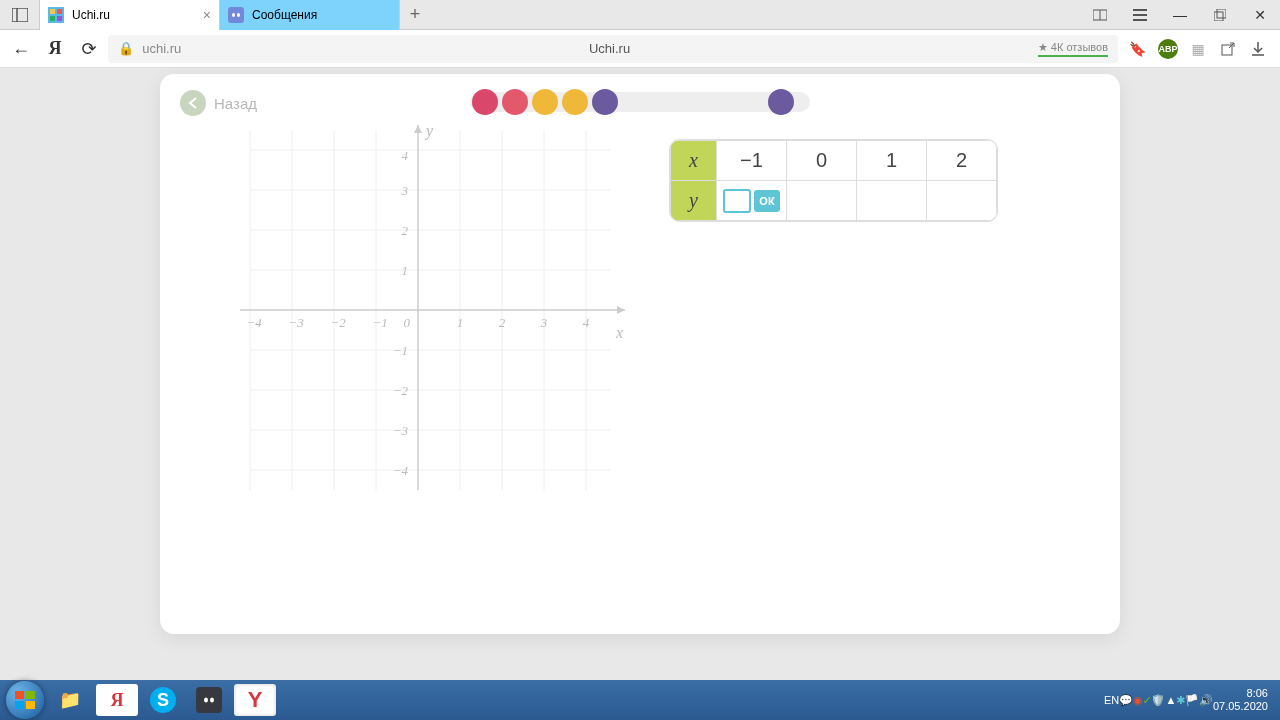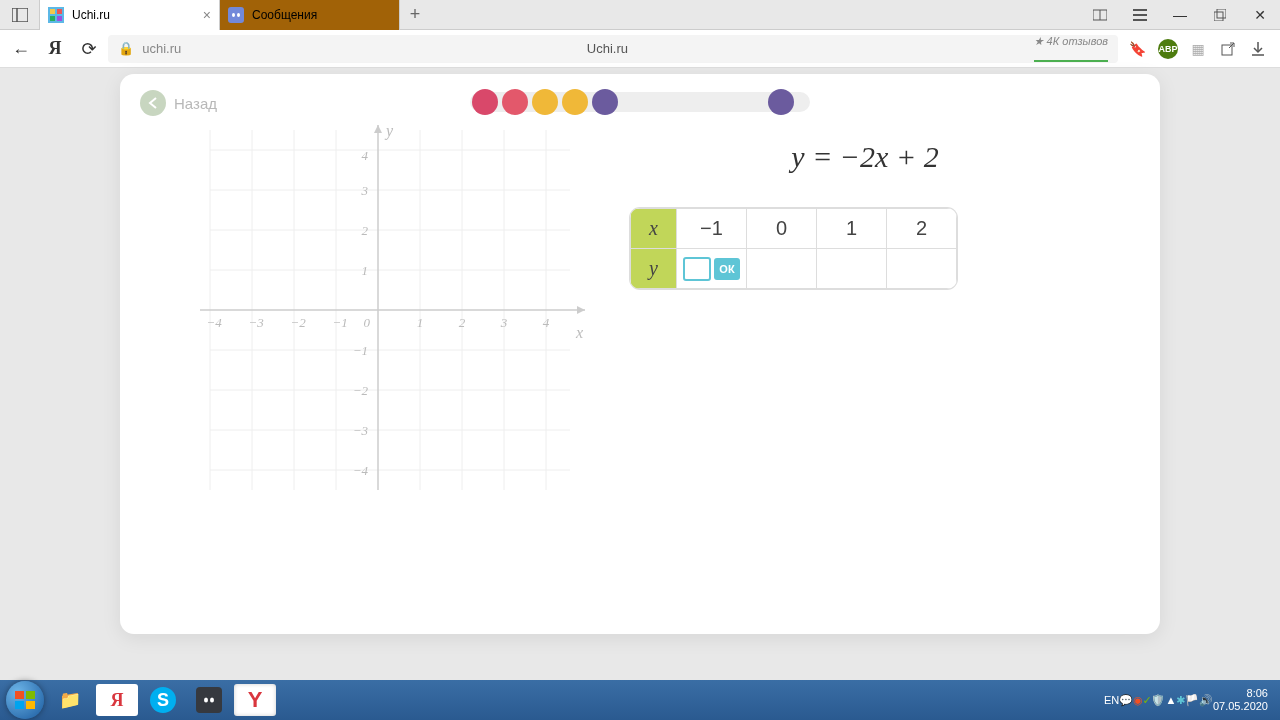--- a/index.html
+++ b/index.html
@@ -2,38 +2,38 @@
 <html><head>
 <meta charset="utf-8">
 <style>
 * { margin: 0; padding: 0; box-sizing: border-box; font-family: Arial, sans-serif; }
 body { width: 1280px; height: 720px; background: #e8e8e8; overflow: hidden; position: relative; }
 
 
 .titlebar { height: 30px; background: #e8e8e8; display: flex; align-items: center; border-bottom: 1px solid #ccc; }
 .sidebar-toggle { width: 40px; height: 30px; display: flex; align-items: center; justify-content: center; border-right: 1px solid #ccc; }
 .tab { background: #fff; height: 30px; padding: 0 8px; display: flex; align-items: center; gap: 8px; min-width: 180px; font-size: 12px; border-right: 1px solid #ccc; }
-.tab.inactive { background: #a16207; }
+.tab.inactive { background: #7dd3fc; }
 .tab .favicon { width: 16px; height: 16px; display: flex; align-items: center; justify-content: center; }
 .tab .close { margin-left: auto; color: #888; font-size: 14px; cursor: pointer; }
 .new-tab { width: 30px; display: flex; align-items: center; justify-content: center; color: #666; font-size: 18px; }
 .win-controls { margin-left: auto; display: flex; }
 .win-btn { width: 40px; height: 30px; display: flex; align-items: center; justify-content: center; font-size: 14px; color: #333; }
 
 .addrbar { height: 38px; background: #fff; display: flex; align-items: center; padding: 0 6px; gap: 4px; border-bottom: 1px solid #ddd; }
 .nav-btn { width: 30px; height: 30px; display: flex; align-items: center; justify-content: center; font-size: 18px; color: #333; border-radius: 4px; }
 .addr-box { flex: 1; height: 28px; background: #f4f4f4; border-radius: 4px; display: flex; align-items: center; padding: 0 10px; gap: 8px; font-size: 13px; color: #888; }
 .addr-box .title-center { flex: 1; text-align: center; color: #555; }
 .reviews { color: #888; font-size: 11px; }
 .ext-icons { display: flex; gap: 10px; align-items: center; padding: 0 6px; }
 .ext-icon { width: 20px; height: 20px; display: flex; align-items: center; justify-content: center; font-size: 14px; }
 
 
 .page-bg { position: absolute; top: 68px; left: 0; right: 0; bottom: 40px; background: #e8e8e8; display: flex; justify-content: center; padding-top: 6px; }
-.card { width: 1040px; height: 560px; background: #fff; border-radius: 14px; box-shadow: 0 4px 20px rgba(0,0,0,0.08); position: relative; padding: 14px 20px; }
+.card { width: 960px; height: 560px; background: #fff; border-radius: 14px; box-shadow: 0 4px 20px rgba(0,0,0,0.08); position: relative; padding: 14px 20px; }
 
 .back-row { display: flex; align-items: center; gap: 8px; position: absolute; top: 16px; left: 20px; }
 .back-circle { width: 26px; height: 26px; border-radius: 50%; background: #c8d6c0; display: flex; align-items: center; justify-content: center; color: #fff; font-size: 14px; }
 .back-text { color: #b8b8b8; font-size: 15px; }
 
 .progress-row { display: flex; justify-content: center; align-items: center; margin-top: 4px; position: relative; }
 .progress-track { width: 340px; height: 20px; background: #eee; border-radius: 10px; position: relative; }
 .dot { width: 26px; height: 26px; border-radius: 50%; position: absolute; top: -3px; }
 .dot1 { background: #d9486a; left: 2px; }
 .dot2 { background: #e3586b; left: 32px; }
@@ -141,21 +141,21 @@
 </div>
 
 <div class="addrbar">
   <div class="nav-btn">←</div>
   <div class="nav-btn" style="font-family:Georgia,serif;font-weight:bold;">Я</div>
   <div class="nav-btn">⟳</div>
   <div class="addr-box">
     <span style="color:#aaa;">🔒</span>
     <span>uchi.ru</span>
     <span class="title-center">Uchi.ru</span>
-    <span class="reviews" style="border-bottom:2px solid #4caf50;padding-bottom:12px;font-style:italic;">★ 4К отзывов</span>
+    <span class="reviews" style="border-bottom:2px solid #4caf50;padding-bottom:1px;">★ 4К отзывов</span>
   </div>
   <div class="ext-icons">
     <span class="ext-icon" style="color:#aaa;">🔖</span>
     <span class="ext-icon">
         <span style="background:#4d7c0f;color:#fff;border-radius:50%;width:20px;height:20px;display:flex;align-items:center;justify-content:center;font-size:9px;font-weight:bold;">ABP</span>
       </span>
     <span class="ext-icon" style="color:#aaa;">▦</span>
     <span class="ext-icon">
         <svg width="16" height="16">
           <rect x="2" y="4" width="10" height="10" fill="none" stroke="#555"></rect>
@@ -246,21 +246,20 @@
           <text class="tick-label" x="272" y="207" text-anchor="middle">2</text>
           <text class="tick-label" x="314" y="207" text-anchor="middle">3</text>
           <text class="tick-label" x="356" y="207" text-anchor="middle">4</text>
 
           <text class="axis-label" x="196" y="16">y</text>
           <text class="axis-label" x="386" y="218">x</text>
         </svg>
       </div>
 
       <div class="right">
-        <div class="equation">y = −2x + 2</div>
         <table class="xytable">
           <tbody>
               <tr>
             <td class="var">x</td>
             <td class="val">−1</td>
             <td class="val">0</td>
             <td class="val">1</td>
             <td class="val">2</td>
           </tr>
           <tr>

